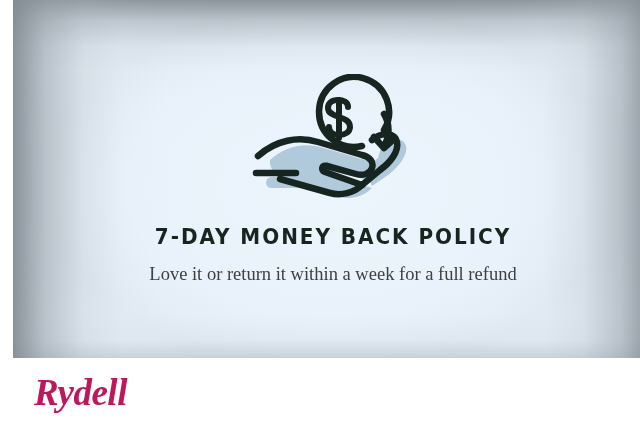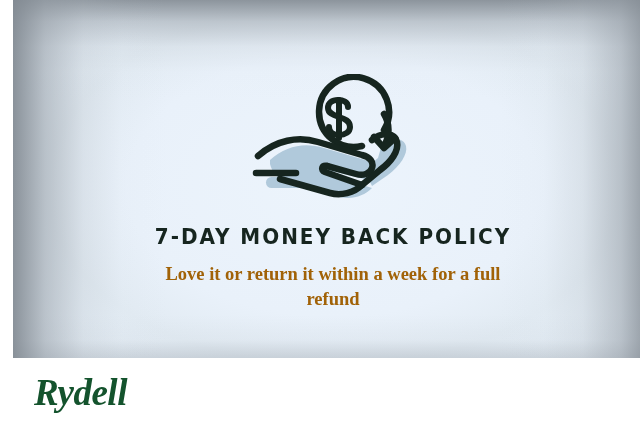--- a/index.html
+++ b/index.html
@@ -82,25 +82,24 @@
     color: #16251f;
     white-space: nowrap;
     transform: scaleX(0.93);
   }
 
   .subtitle {
     margin-top: 12px;
     font-family: "Liberation Serif", "DejaVu Serif", serif;
     font-size: 18.5px;
     line-height: 25px;
-    color: #a16207;
+    color: #404040;
     max-width: 370px;
     margin-left: auto;
     margin-right: auto;
-    font-weight: bold;
   }
 
   
   .footer-bar {
     position: absolute;
     left: 0;
     top: 358px;
     width: 640px;
     height: 69px;
     background: #ffffff;
@@ -109,21 +108,21 @@
     justify-content: space-between;
     padding: 0 28px 0 34px;
   }
 
   .brand-logo {
     font-family: "Liberation Serif", "DejaVu Serif", serif;
     font-style: italic;
     font-weight: 700;
     font-size: 37px;
     line-height: 40px;
-    color: #14532d;
+    color: #be185d;
     letter-spacing: -0.5px;
     user-select: none;
   }
 
   .contact-block {
     text-align: right;
     font-family: "DejaVu Sans", sans-serif;
     color: #151515;
   }
   .contact-phone {

